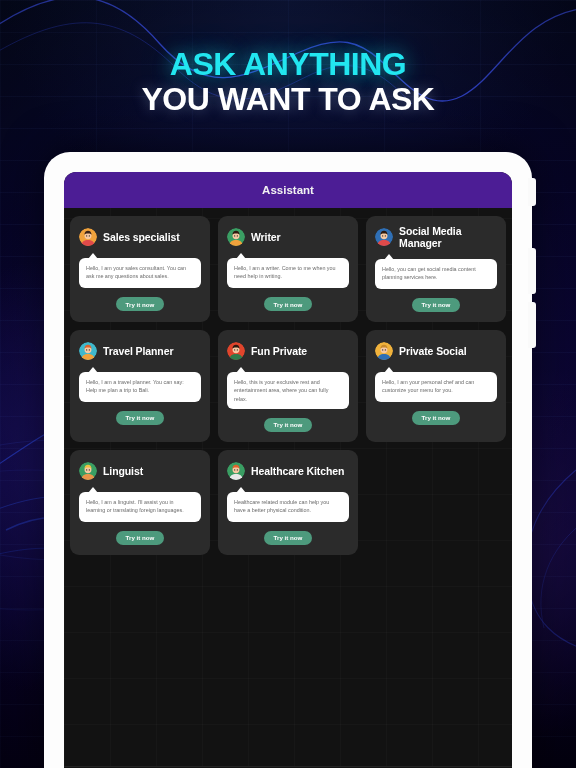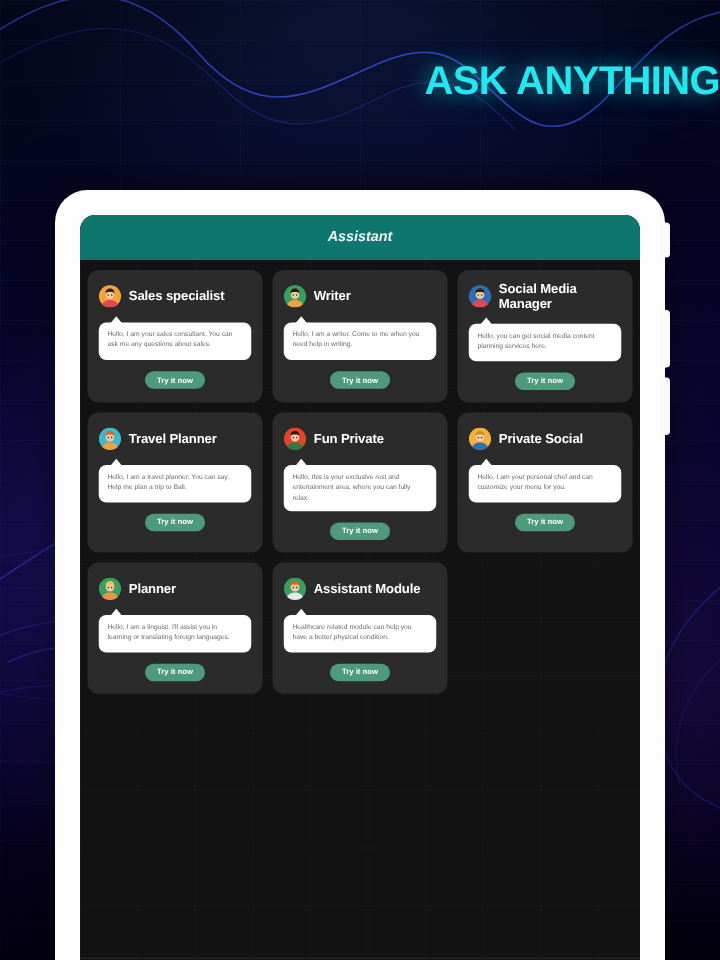--- a/index.html
+++ b/index.html
@@ -35,21 +35,20 @@
 
   
   #headline{
     position:absolute; top:48px; left:0; width:100%;
     text-align:center; z-index:5;
     font-weight:bold; letter-spacing:-.5px;
   }
   .hl1{
     font-size:32px; color:#22e6f0; line-height:1.02;
     text-shadow:0 0 18px rgba(34,230,240,.55), 0 0 38px rgba(34,230,240,.3);
-    text-align:right;
   }
   .hl2{
     font-size:32px; color:#ffffff; line-height:1.18;
     text-shadow:0 0 14px rgba(180,210,255,.35);
   }
 
   
   #tablet{
     position:absolute; left:44px; top:152px;
     width:488px; height:640px;
@@ -86,22 +85,21 @@
       linear-gradient(90deg, rgba(255,255,255,.018) 1px, transparent 1px);
     background-size:46px 46px;
     pointer-events:none;
   }
 
   
   #app-header{
     position:relative; z-index:2;
     height:36px; flex:0 0 36px;
     display:flex; align-items:center; justify-content:center;
-    background:#0f766e;
-    font-style:italic;
+    background:#4c1d95;
   }
   #app-header .t{ color:#f2f2f2; font-size:11.5px; font-weight:bold; }
 
   
   #content{
     position:relative; z-index:2;
     flex:1 1 auto;
     padding:8px 6px 0 6px;
     overflow:hidden;
   }
@@ -181,20 +179,21 @@
     <path d="M576,470 C540,500 520,540 528,586 C534,622 556,640 586,650" fill="none" stroke="#2f3fd8" stroke-width="1.1" opacity=".5"></path>
     <path d="M586,520 C548,548 534,588 544,628" fill="none" stroke="#2a38c0" stroke-width="1" opacity=".35"></path>
     <ellipse cx="60" cy="500" rx="150" ry="60" fill="none" stroke="#3346c8" stroke-width="1" opacity=".22"></ellipse>
     <ellipse cx="30" cy="540" rx="170" ry="70" fill="none" stroke="#3346c8" stroke-width="1" opacity=".16"></ellipse>
   </svg>
   <div class="vig"></div>
 </div>
 
 <div id="headline">
   <div class="hl1">ASK ANYTHING</div>
+  <div class="hl2">YOU WANT TO ASK</div>
 </div>
 
 <div id="tablet">
   <div class="btn-power"></div>
   <div class="btn-vol"></div>
   <div class="btn-vol2"></div>
 
   <div id="screen">
     <div class="screen-grid"></div>
 
@@ -335,42 +334,42 @@
               <span class="avatar">
                 <svg viewBox="0 0 24 24">
                   <circle cx="12" cy="12" r="12" fill="#3a9e63"></circle>
                   <path d="M2.5 24 C3.5 18.2 7.2 16 12 16 C16.8 16 20.5 18.2 21.5 24 Z" fill="#e8954a"></path>
                   <circle cx="12" cy="10.4" r="4.6" fill="#f7c9a3"></circle>
                   <path d="M7.2 9.6 C7.2 5.4 9.2 3.6 12 3.6 C14.8 3.6 16.8 5.4 16.8 9.6 C16.8 8 15 7.4 12 7.4 C9 7.4 7.2 8 7.2 9.6 Z" fill="#f0c040"></path>
                   <circle cx="10.2" cy="10.6" r="0.85" fill="#2a2a2a"></circle>
                   <circle cx="13.8" cy="10.6" r="0.85" fill="#2a2a2a"></circle>
                 </svg>
               </span>
-              <span class="card-title">Planner</span>
+              <span class="card-title">Linguist</span>
             </div>
             <div class="bubble">
               <div class="txt">Hello, I am a linguist. I'll assist you in learning or translating foreign languages.</div>
             </div>
             <div class="try-wrap">
               <button class="try-btn">Try it now</button>
             </div>
           </div>
           <div class="card">
             <div class="card-head">
               <span class="avatar">
                 <svg viewBox="0 0 24 24">
                   <circle cx="12" cy="12" r="12" fill="#3a9e63"></circle>
                   <path d="M2.5 24 C3.5 18.2 7.2 16 12 16 C16.8 16 20.5 18.2 21.5 24 Z" fill="#e8e8e8"></path>
                   <circle cx="12" cy="10.4" r="4.6" fill="#f7c9a3"></circle>
                   <path d="M7.2 9.6 C7.2 5.4 9.2 3.6 12 3.6 C14.8 3.6 16.8 5.4 16.8 9.6 C16.8 8 15 7.4 12 7.4 C9 7.4 7.2 8 7.2 9.6 Z" fill="#e0622c"></path>
                   <circle cx="10.2" cy="10.6" r="0.85" fill="#2a2a2a"></circle>
                   <circle cx="13.8" cy="10.6" r="0.85" fill="#2a2a2a"></circle>
                 </svg>
               </span>
-              <span class="card-title">Assistant Module</span>
+              <span class="card-title">Healthcare Kitchen</span>
             </div>
             <div class="bubble">
               <div class="txt">Healthcare related module can help you have a better physical condition.</div>
             </div>
             <div class="try-wrap">
               <button class="try-btn">Try it now</button>
             </div>
           </div>
         </div>
     </div>

